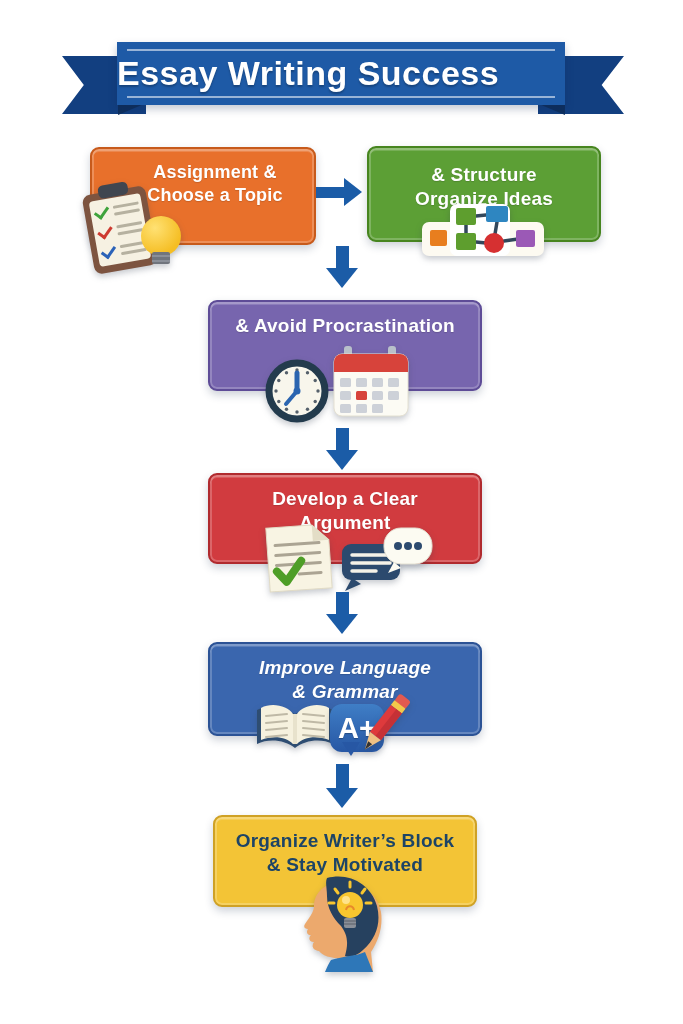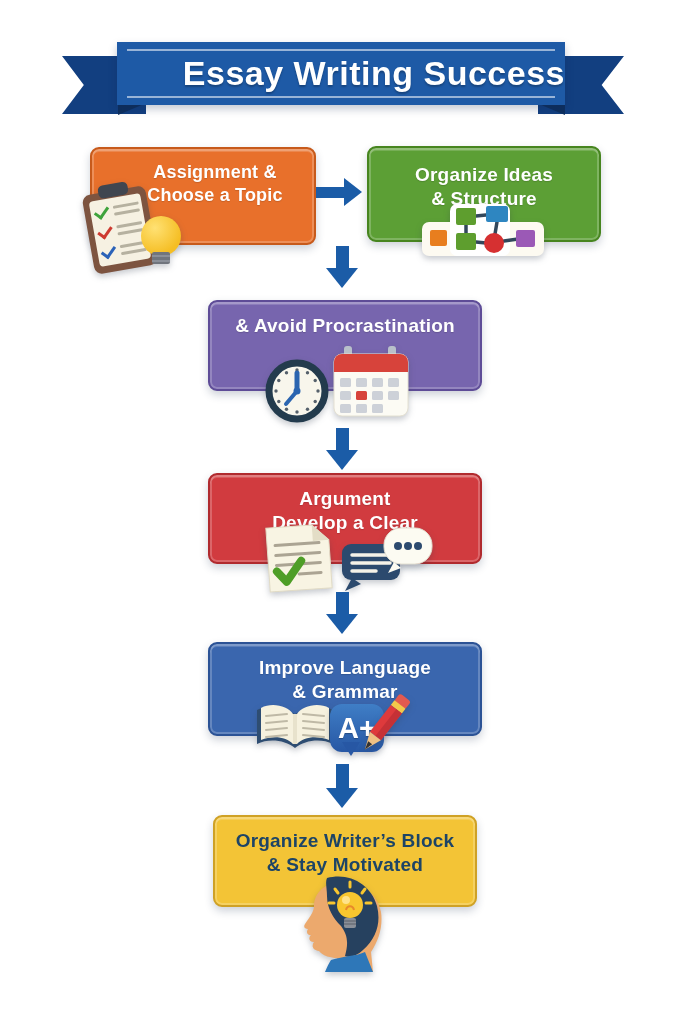--- a/index.html
+++ b/index.html
@@ -8,21 +8,21 @@
   
   .flap{position:absolute;}
   .flap-left{left:62px;top:56px;width:84px;height:58px;
     clip-path:polygon(0 0,100% 0,100% 100%,0 100%,26% 50%);}
   .flap-right{left:538px;top:56px;width:86px;height:58px;
     clip-path:polygon(0 0,100% 0,74% 50%,100% 100%,0 100%);}
   .fold{position:absolute;width:26px;height:11px;top:104px;}
   .fold-left{left:118px;clip-path:polygon(0 0,100% 0,0 100%);}
   .fold-right{left:539px;clip-path:polygon(0 0,100% 0,100% 100%);}
   .band{position:absolute;left:117px;top:42px;width:448px;height:63px;
-    display:flex;align-items:center;justify-content:flex-end;
+    display:flex;align-items:center;justify-content:flex-start;
     box-shadow:0 4px 8px rgba(20,40,80,.25);}
   .band-lines{position:absolute;left:10px;right:10px;top:7px;bottom:7px;
     border-top:2px solid rgba(255,255,255,.55);border-bottom:2px solid rgba(255,255,255,.55);}
   .band-title{position:relative;font-size:34px;font-weight:bold;letter-spacing:.5px;
     text-shadow:0 2px 2px rgba(0,0,0,.25);}
   
   .box{position:absolute;border-radius:9px;border:2px solid transparent;
     box-shadow:inset 0 0 0 2px rgba(255,255,255,.22),inset 0 3px 0 rgba(255,255,255,.16),
                0 4px 8px rgba(30,50,80,.22);}
   .box-label{font-weight:bold;text-align:center;padding-top:12px;font-size:19px;
@@ -130,22 +130,22 @@
       <div class="clip"></div>
     </div>
     <div class="bulb">
       <div class="bulb-glass"></div>
         <div class="bulb-base"></div>
     </div>
   </div>
 
   <div class="box box-organize" style="background: rgb(92, 159, 53); border-color: rgb(71, 133, 31); color: rgb(255, 255, 255);">
     <div class="box-label">
+      <span>&amp; Structure</span>
       <span>Organize Ideas</span>
-      <span>&amp; Structure</span>
     </div>
   </div>
   <svg class="icon flowchart-wrap" viewBox="0 0 126 56">
     <rect x="2" y="20" width="122" height="34" rx="7" fill="#FDFAF1"></rect>
     <rect x="30" y="2" width="60" height="52" rx="7" fill="#FFFFFF"></rect>
     <g stroke="#32475B" stroke-width="3.5" stroke-linecap="round">
       <line x1="56" y1="14" x2="66" y2="13"></line>
       <line x1="46" y1="23" x2="46" y2="32"></line>
       <line x1="56" y1="40" x2="66" y2="41"></line>
       <line x1="77" y1="20" x2="75" y2="32"></line>
@@ -214,22 +214,22 @@
     <rect x="24" y="47" width="11" height="9" rx="1.5" fill="#D7433B"></rect>
   </svg>
 
   <div class="arrow-v" style="left:326px;top:428px;">
     <div class="stem" style="height: 22px; background: rgb(27, 92, 167);"></div>
     <div class="head" style="border-top-color: rgb(27, 92, 167);"></div>
   </div>
 
   <div class="box box-argument" style="background: rgb(209, 59, 63); border-color: rgb(176, 42, 46); color: rgb(255, 255, 255);">
     <div class="box-label">
+      <span>Develop a Clear</span>
       <span>Argument</span>
-      <span>Develop a Clear</span>
     </div>
   </div>
   <svg class="icon docchat-wrap" viewBox="0 0 178 76">
     <g transform="rotate(-4 42 40)">
       <path d="M12,8 H58 L74,24 V72 H12 Z" fill="#F8F4E3" stroke="#E2DCC6" stroke-width="1"></path>
       <path d="M58,8 L74,24 H58 Z" fill="#E3DDC6"></path>
       <g stroke="#ABA493" stroke-width="3" stroke-linecap="round">
         <line x1="20" y1="26" x2="64" y2="26"></line>
           <line x1="20" y1="36" x2="64" y2="36"></line>
         <line x1="20" y1="46" x2="64" y2="46"></line>
@@ -251,21 +251,21 @@
         <circle cx="152" cy="28" r="4"></circle>
         <circle cx="162" cy="28" r="4"></circle>
     </g>
   </svg>
 
   <div class="arrow-v" style="left:326px;top:592px;">
     <div class="stem" style="height: 22px; background: rgb(27, 92, 167);"></div>
     <div class="head" style="border-top-color: rgb(27, 92, 167);"></div>
   </div>
 
-  <div class="box box-language" style="background: rgb(58, 102, 174); border-color: rgb(43, 82, 149); color: rgb(255, 255, 255);">
+  <div class="box box-language" style="background: rgb(58, 102, 174); border-color: rgb(43, 82, 149); color: rgb(255, 255, 255); font-style: italic;">
     <div class="box-label">
       <span>Improve Language</span>
       <span>&amp; Grammar</span>
     </div>
   </div>
   <svg class="icon book-wrap" viewBox="0 0 82 56">
     <path d="M3,10 L3,44 C15,38 31,40 41,48 C51,40 67,38 79,44 L79,10 C70,6 60,6 41,14 C22,6 12,6 3,10 Z" fill="#2E4D72"></path>
     <path d="M7,8 C18,2 34,6 39,14 L39,44 C33,37 19,35 7,40 Z" fill="#F6F1DE"></path>
     <path d="M75,8 C64,2 48,6 43,14 L43,44 C49,37 63,35 75,40 Z" fill="#F6F1DE"></path>
     <path d="M39,14 L43,14 L43,44 L39,44 Z" fill="#E8E2CC"></path>

